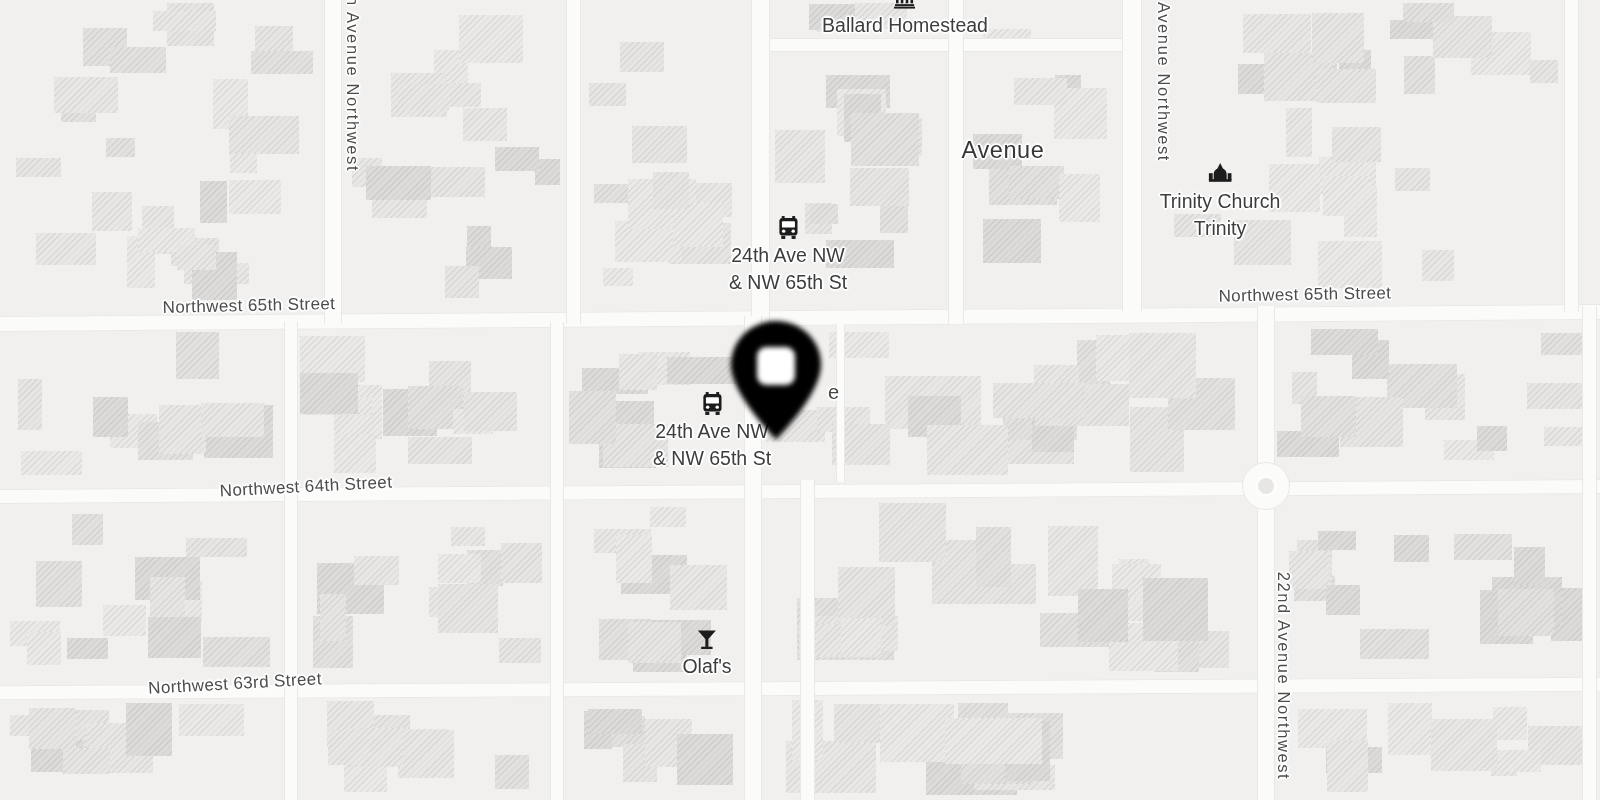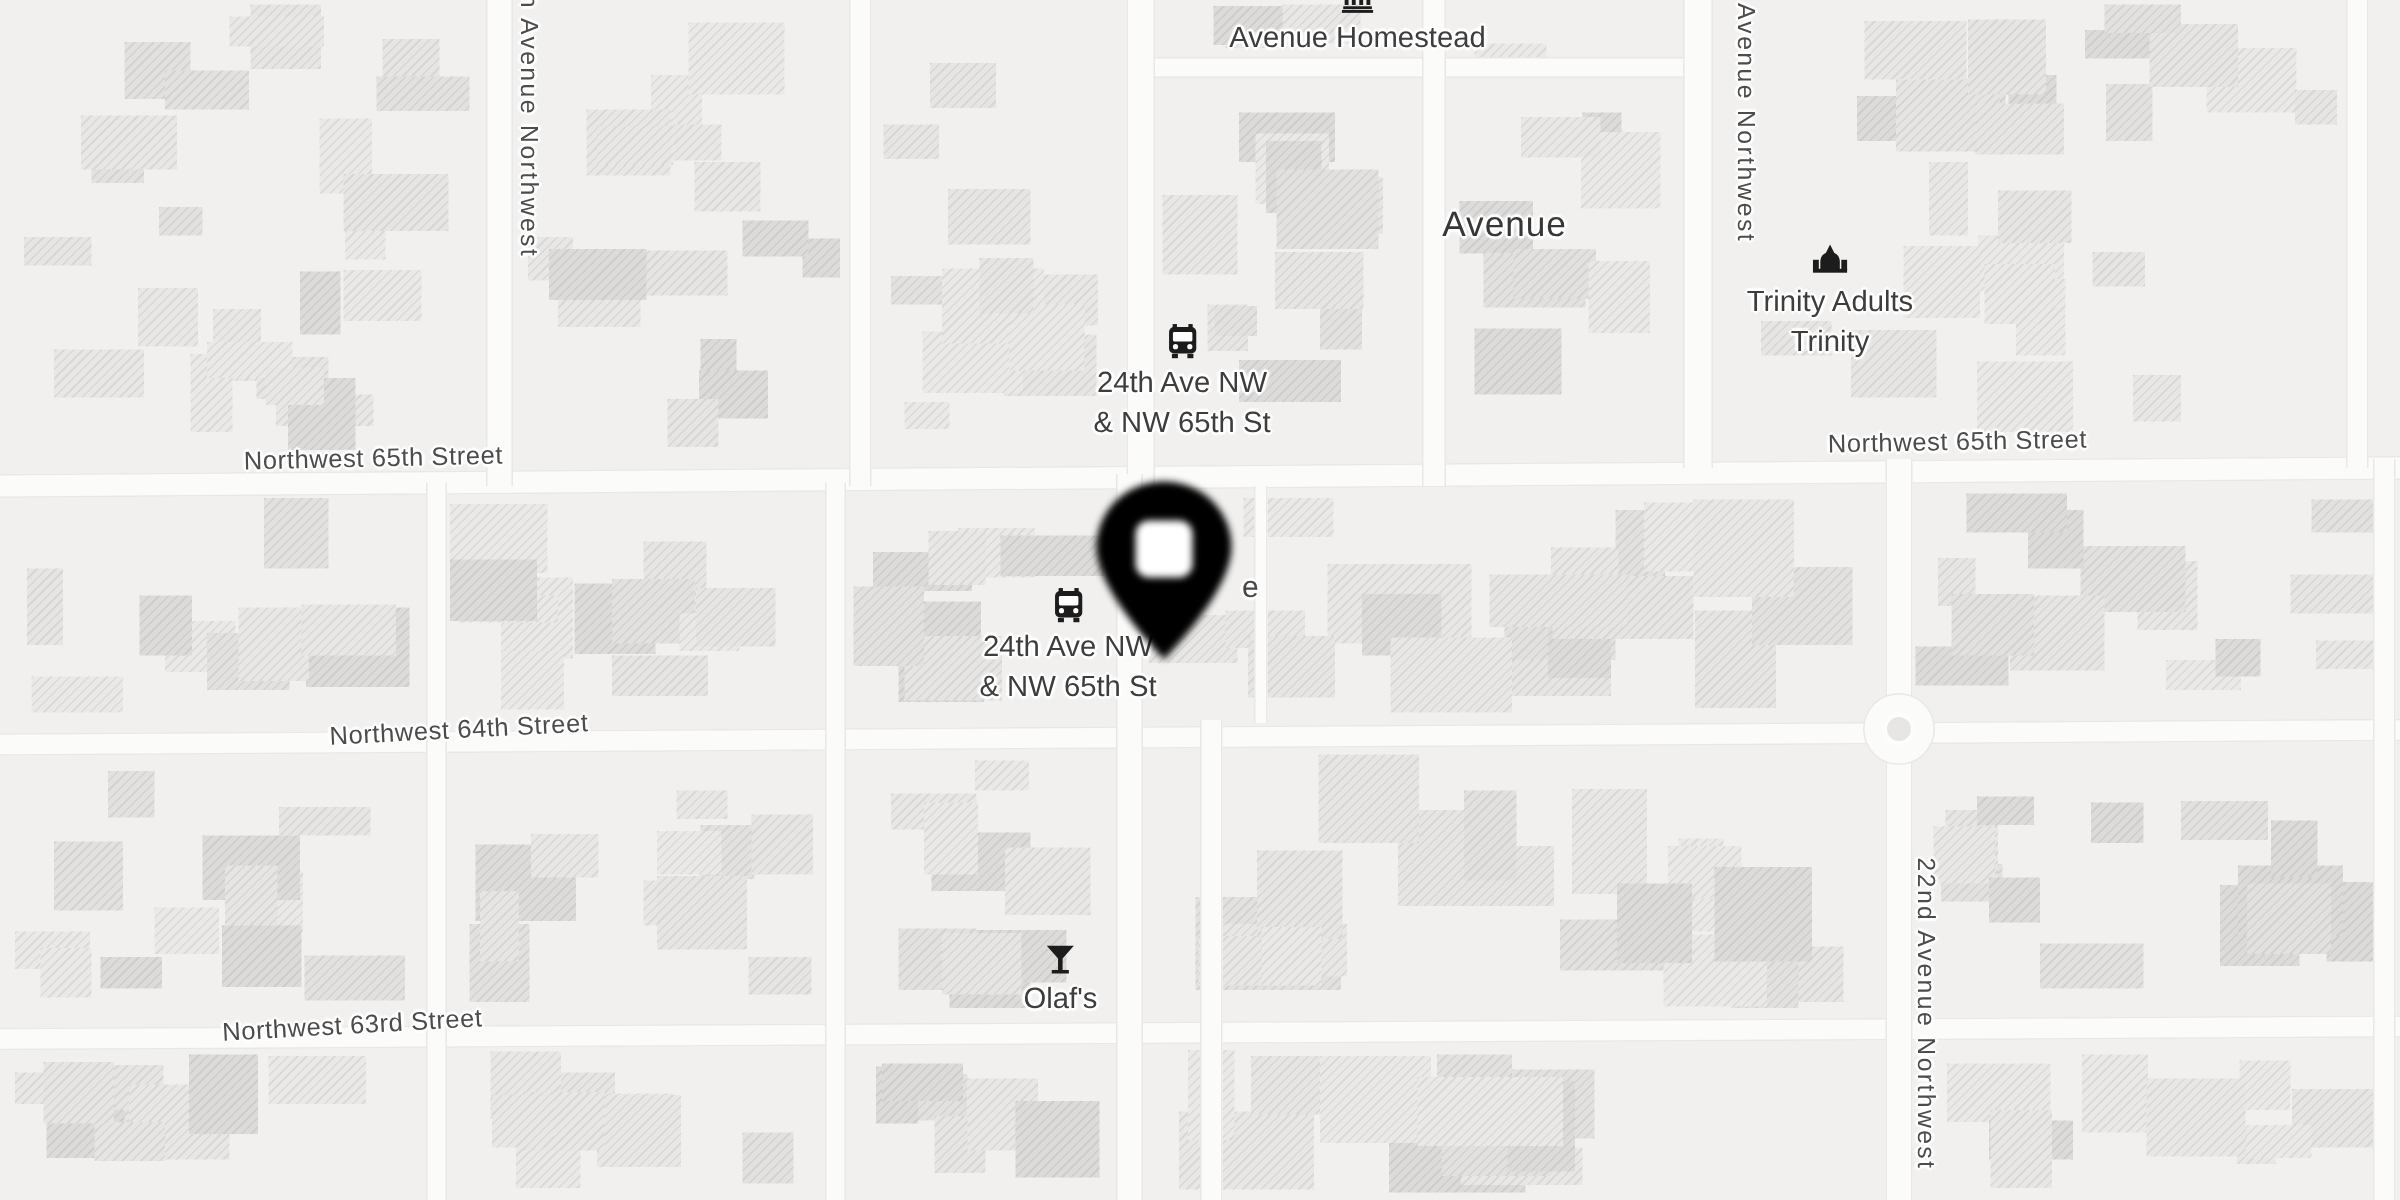--- a/index.html
+++ b/index.html
@@ -354,34 +354,34 @@
       <svg width="21" height="19" viewBox="0 0 22 19" fill="#1c1c1c">
         <path d="M11 0 L21.5 5.5 L0.5 5.5 Z"></path>
         <rect x="2" y="6.5" width="2.7" height="7"></rect>
           <rect x="7" y="6.5" width="2.7" height="7"></rect>
         <rect x="12.2" y="6.5" width="2.7" height="7"></rect>
           <rect x="17.2" y="6.5" width="2.7" height="7"></rect>
         <rect x="1" y="14.4" width="20" height="2"></rect>
           <rect x="0" y="17" width="22" height="2"></rect>
       </svg>
     </span>
-    <span>Avenue Homestead</span>
+    <span>Ballard Homestead</span>
   </div>
 
   <div class="poi halo" style="left:1220px;top:163px;">
     <span class="icon">
       <svg width="23" height="22" viewBox="0 0 23 22" fill="#1c1c1c">
         <path d="M11.5 0 L14.5 6 L8.5 6 Z"></path>
         <path d="M11.5 5.2 C7 5.2 5 8.2 5 11.4 L5 17 L18 17 L18 11.4 C18 8.2 16 5.2 11.5 5.2 Z"></path>
         <rect x="0" y="10.2" width="4" height="6.8"></rect>
           <rect x="19" y="10.2" width="4" height="6.8"></rect>
         <rect x="0" y="16.2" width="23" height="2.6"></rect>
       </svg>
     </span>
-    <span>Trinity Adults</span><br>
+    <span>Trinity Church</span><br>
     <span>Trinity</span>
   </div>
 
   <div class="poi halo" style="left:788px;top:216px;">
     <span class="icon">
       <svg width="21" height="23" viewBox="0 0 22 24" fill="#1c1c1c">
         <rect x="4" y="0" width="3" height="3.5"></rect>
           <rect x="15" y="0" width="3" height="3.5"></rect>
         <rect x="1.5" y="2" width="19" height="18.5" rx="3.5"></rect>
         <rect x="4.2" y="5.5" width="13.6" height="6.6" rx="1" fill="#fff"></rect>

